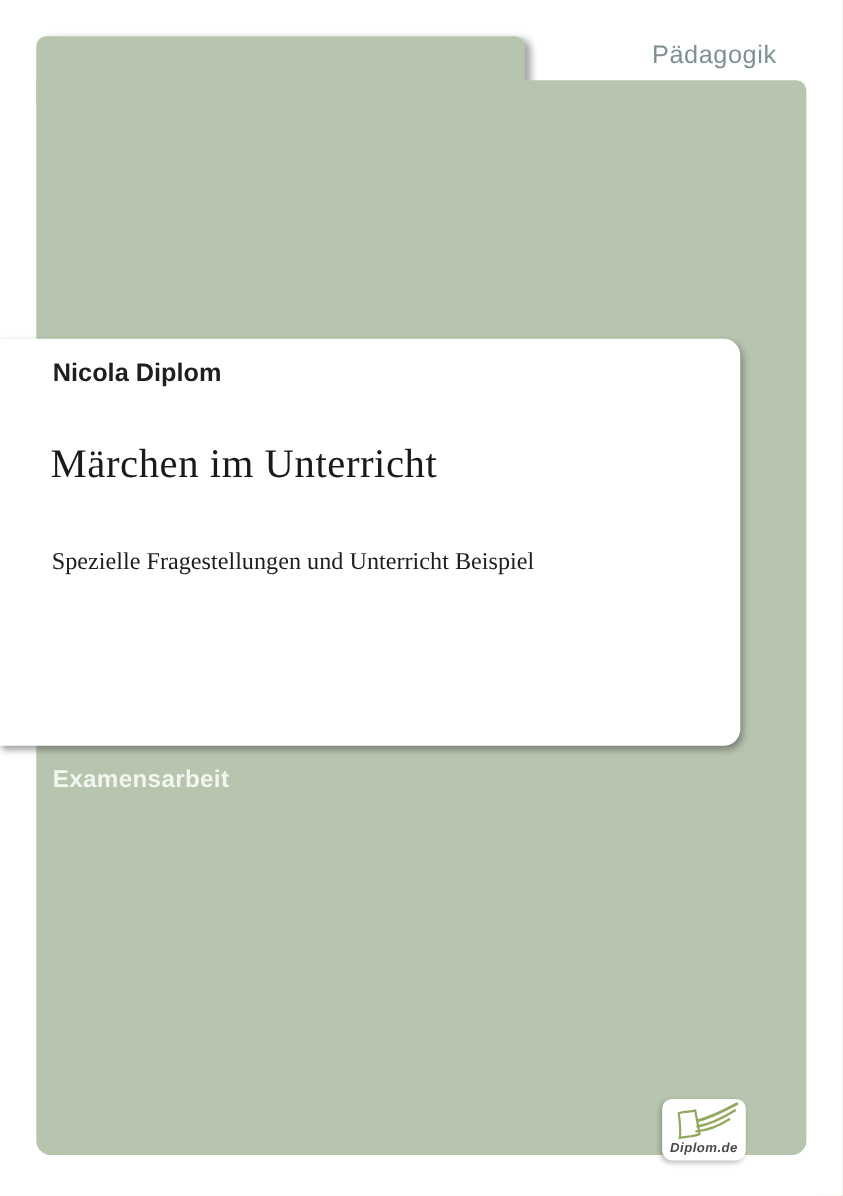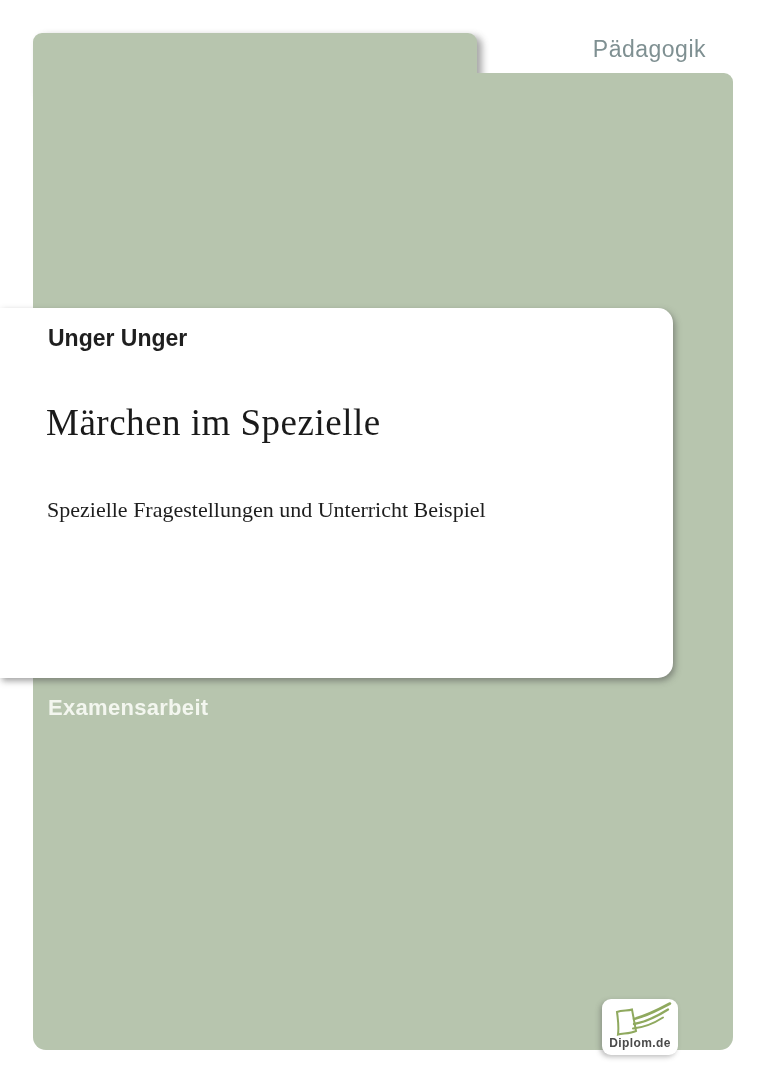--- a/index.html
+++ b/index.html
@@ -116,38 +116,39 @@
     top: 3px;
   }
   .publisher-logo-text {
     position: absolute;
     left: 0;
     right: 0;
     bottom: 5px;
     text-align: center;
     font-size: 12px;
     font-weight: bold;
+    font-style: italic;
     color: var(--logo-text-color, #4a4a4a);
     letter-spacing: 0.4px;
   }
 </style>
 </head>
 <body>
 
 <div class="page">
 
   <div class="cover-tab"></div>
 
   <div class="category-label">Pädagogik</div>
 
   <div class="cover-body"></div>
 
   <div class="title-card">
-    <div class="author-name">Unger Unger</div>
-    <div class="book-title">Märchen im Spezielle</div>
+    <div class="author-name">Nicola Diplom</div>
+    <div class="book-title">Märchen im Unterricht</div>
     <div class="book-subtitle">Spezielle Fragestellungen und Unterricht Beispiel</div>
   </div>
 
   <div class="work-type-label">Examensarbeit</div>
 
   <div class="publisher-logo">
     <svg width="66" height="36" viewBox="0 0 66 36" fill="none" stroke="#8fa95e" stroke-linecap="round">
 
       <path d="M10,10 C15,8 21,9 25,7.5 L29,29 C23,32 15,31 11,32.5 C12,25 11,17 10,10 Z" stroke-width="2" fill="#ffffff"></path>
 

